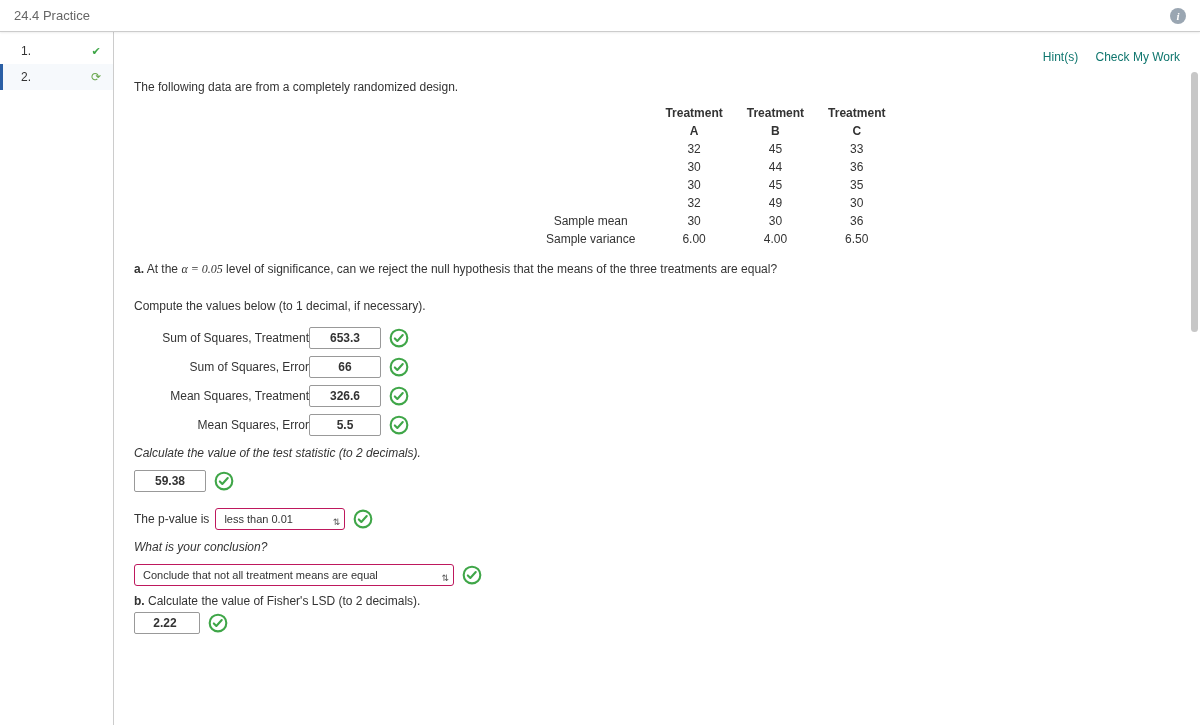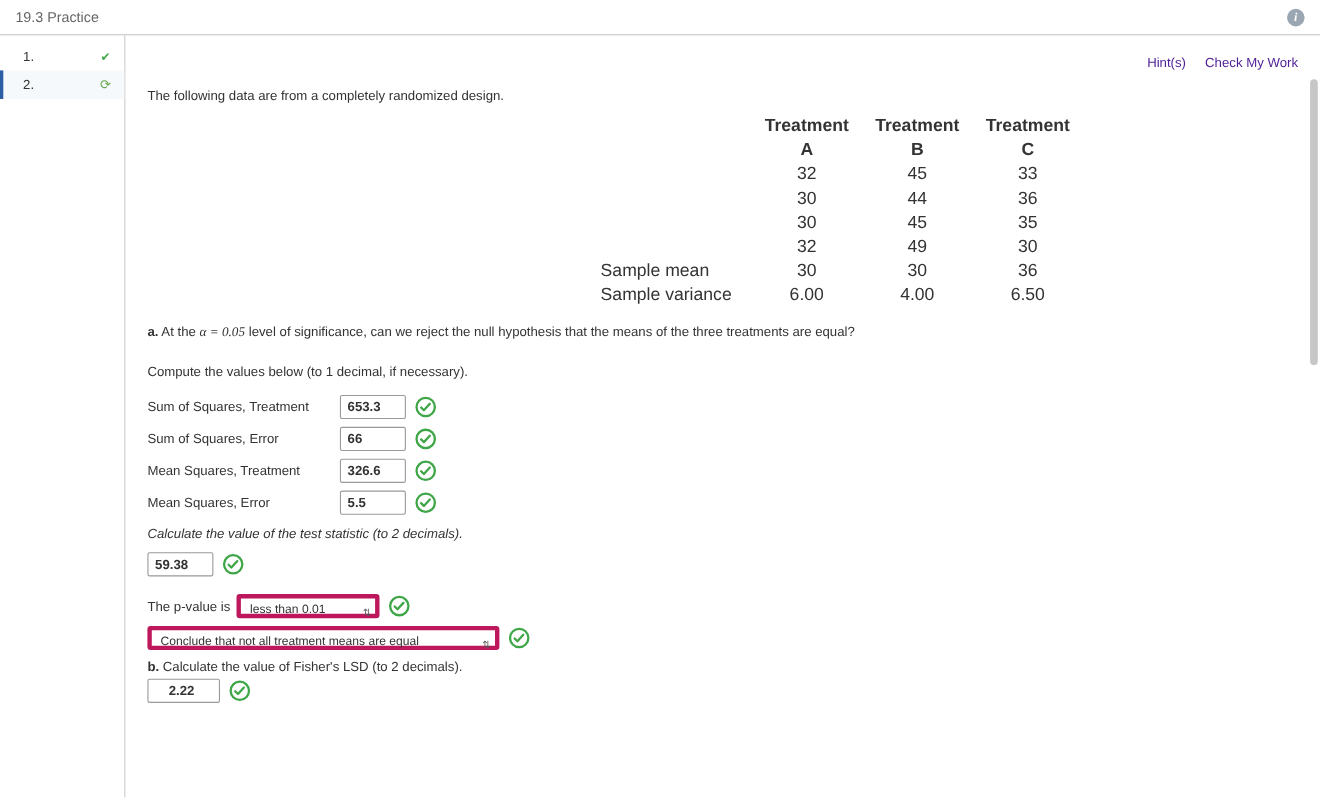--- a/index.html
+++ b/index.html
@@ -72,60 +72,60 @@
     flex: 1;
     position: relative;
     overflow-y: auto;
   }
   .top-actions {
     position: absolute;
     right: 20px;
     top: 18px;
     font-size: 12px;
   }
-  .top-actions a { color: #4c1d95; text-decoration: none; margin-left: 14px; }
+  .top-actions a { color: #0f766e; text-decoration: none; margin-left: 14px; }
   .content {
     padding: 48px 20px 20px 20px;
     max-width: 1060px;
   }
   .intro { margin-bottom: 10px; }
   .data-table {
     margin: 8px 0 14px 400px;
   }
   .data-table table { border-collapse: collapse; }
   .data-table th, .data-table td {
     padding: 2px 12px;
     text-align: center;
-    font-size: 16px;
+    font-size: 12px;
   }
   .data-table th { font-weight: bold; }
-  .data-table .row-label { text-align: left; padding-right: 18px; font-weight: normal;}
+  .data-table .row-label { text-align: center; padding-right: 18px; font-weight: normal;}
   .q-line { margin: 8px 0 22px 0; }
   .alpha { font-style: italic; font-family: "Times New Roman", serif;}
   .sub-inst { margin: 6px 0 14px 0; }
   .field-row {
     display: flex;
     align-items: center;
     margin: 7px 0;
   }
-  .field-label { width: 175px; }
+  .field-label { width: 175px; text-align: right; }
   .ans-box {
     border: 1px solid #999;
     border-radius: 2px;
-    width: 60px;
+    width: 72px;
     height: 22px;
     line-height: 20px;
-    text-align: left;
+    text-align: center;
     padding: 0 6px;
     font-size: 12px;
     font-weight: bold;
     background: #fff;
   }
   .select-box {
-    border: 4px solid #be185d;
+    border: 1px solid #be185d;
     border-radius: 3px;
     height: 22px;
     line-height: 20px;
     padding: 0 18px 0 8px;
     font-size: 11px;
     background: #fff;
     position: relative;
     display: inline-block;
   }
   .select-box::after {
@@ -152,21 +152,21 @@
   .b-line b { font-weight:bold; }
   .cutoff-row { display:flex; align-items:center; margin-top:4px;}
   .cutoff-row .ans-box { width:66px; text-align:center; padding-left:2px;}
   .scrollbar { position:absolute; right:2px; top:0; bottom:0; width:9px; }
   .scrollbar-thumb { position:absolute; right:0; top:40px; height:260px; width:7px; background:#c7c7c7; border-radius:4px; }
 </style>
 </head>
 <body>
 
 <div class="header">
-  <span>19.3 Practice</span>
+  <span>24.4 Practice</span>
   <span class="info-icon">i</span>
 </div>
 
 <div class="layout">
   <div class="sidebar">
     <div class="nav-item">
       <span class="nav-num">1.</span>
       <span class="nav-status status-green">✔</span>
     </div>
     <div class="nav-item active">
@@ -302,20 +302,21 @@
         <span class="pre">The p-value is</span>
         <span class="select-box narrow-select">less than 0.01</span>
         <span class="check-icon">
             <svg viewBox="0 0 24 24">
               <circle cx="12" cy="12" r="10" fill="none" stroke="#3fa648" stroke-width="2.5"></circle>
               <path d="M7 12.5l3 3 6.5-7" fill="none" stroke="#3fa648" stroke-width="2.5" stroke-linecap="round" stroke-linejoin="round"></path>
             </svg>
           </span>
       </div>
 
+      <div class="plain">What is your conclusion?</div>
       <div class="field-row">
         <span class="select-box wide-select">Conclude that not all treatment means are equal</span>
         <span class="check-icon">
             <svg viewBox="0 0 24 24">
               <circle cx="12" cy="12" r="10" fill="none" stroke="#3fa648" stroke-width="2.5"></circle>
               <path d="M7 12.5l3 3 6.5-7" fill="none" stroke="#3fa648" stroke-width="2.5" stroke-linecap="round" stroke-linejoin="round"></path>
             </svg>
           </span>
       </div>
 

